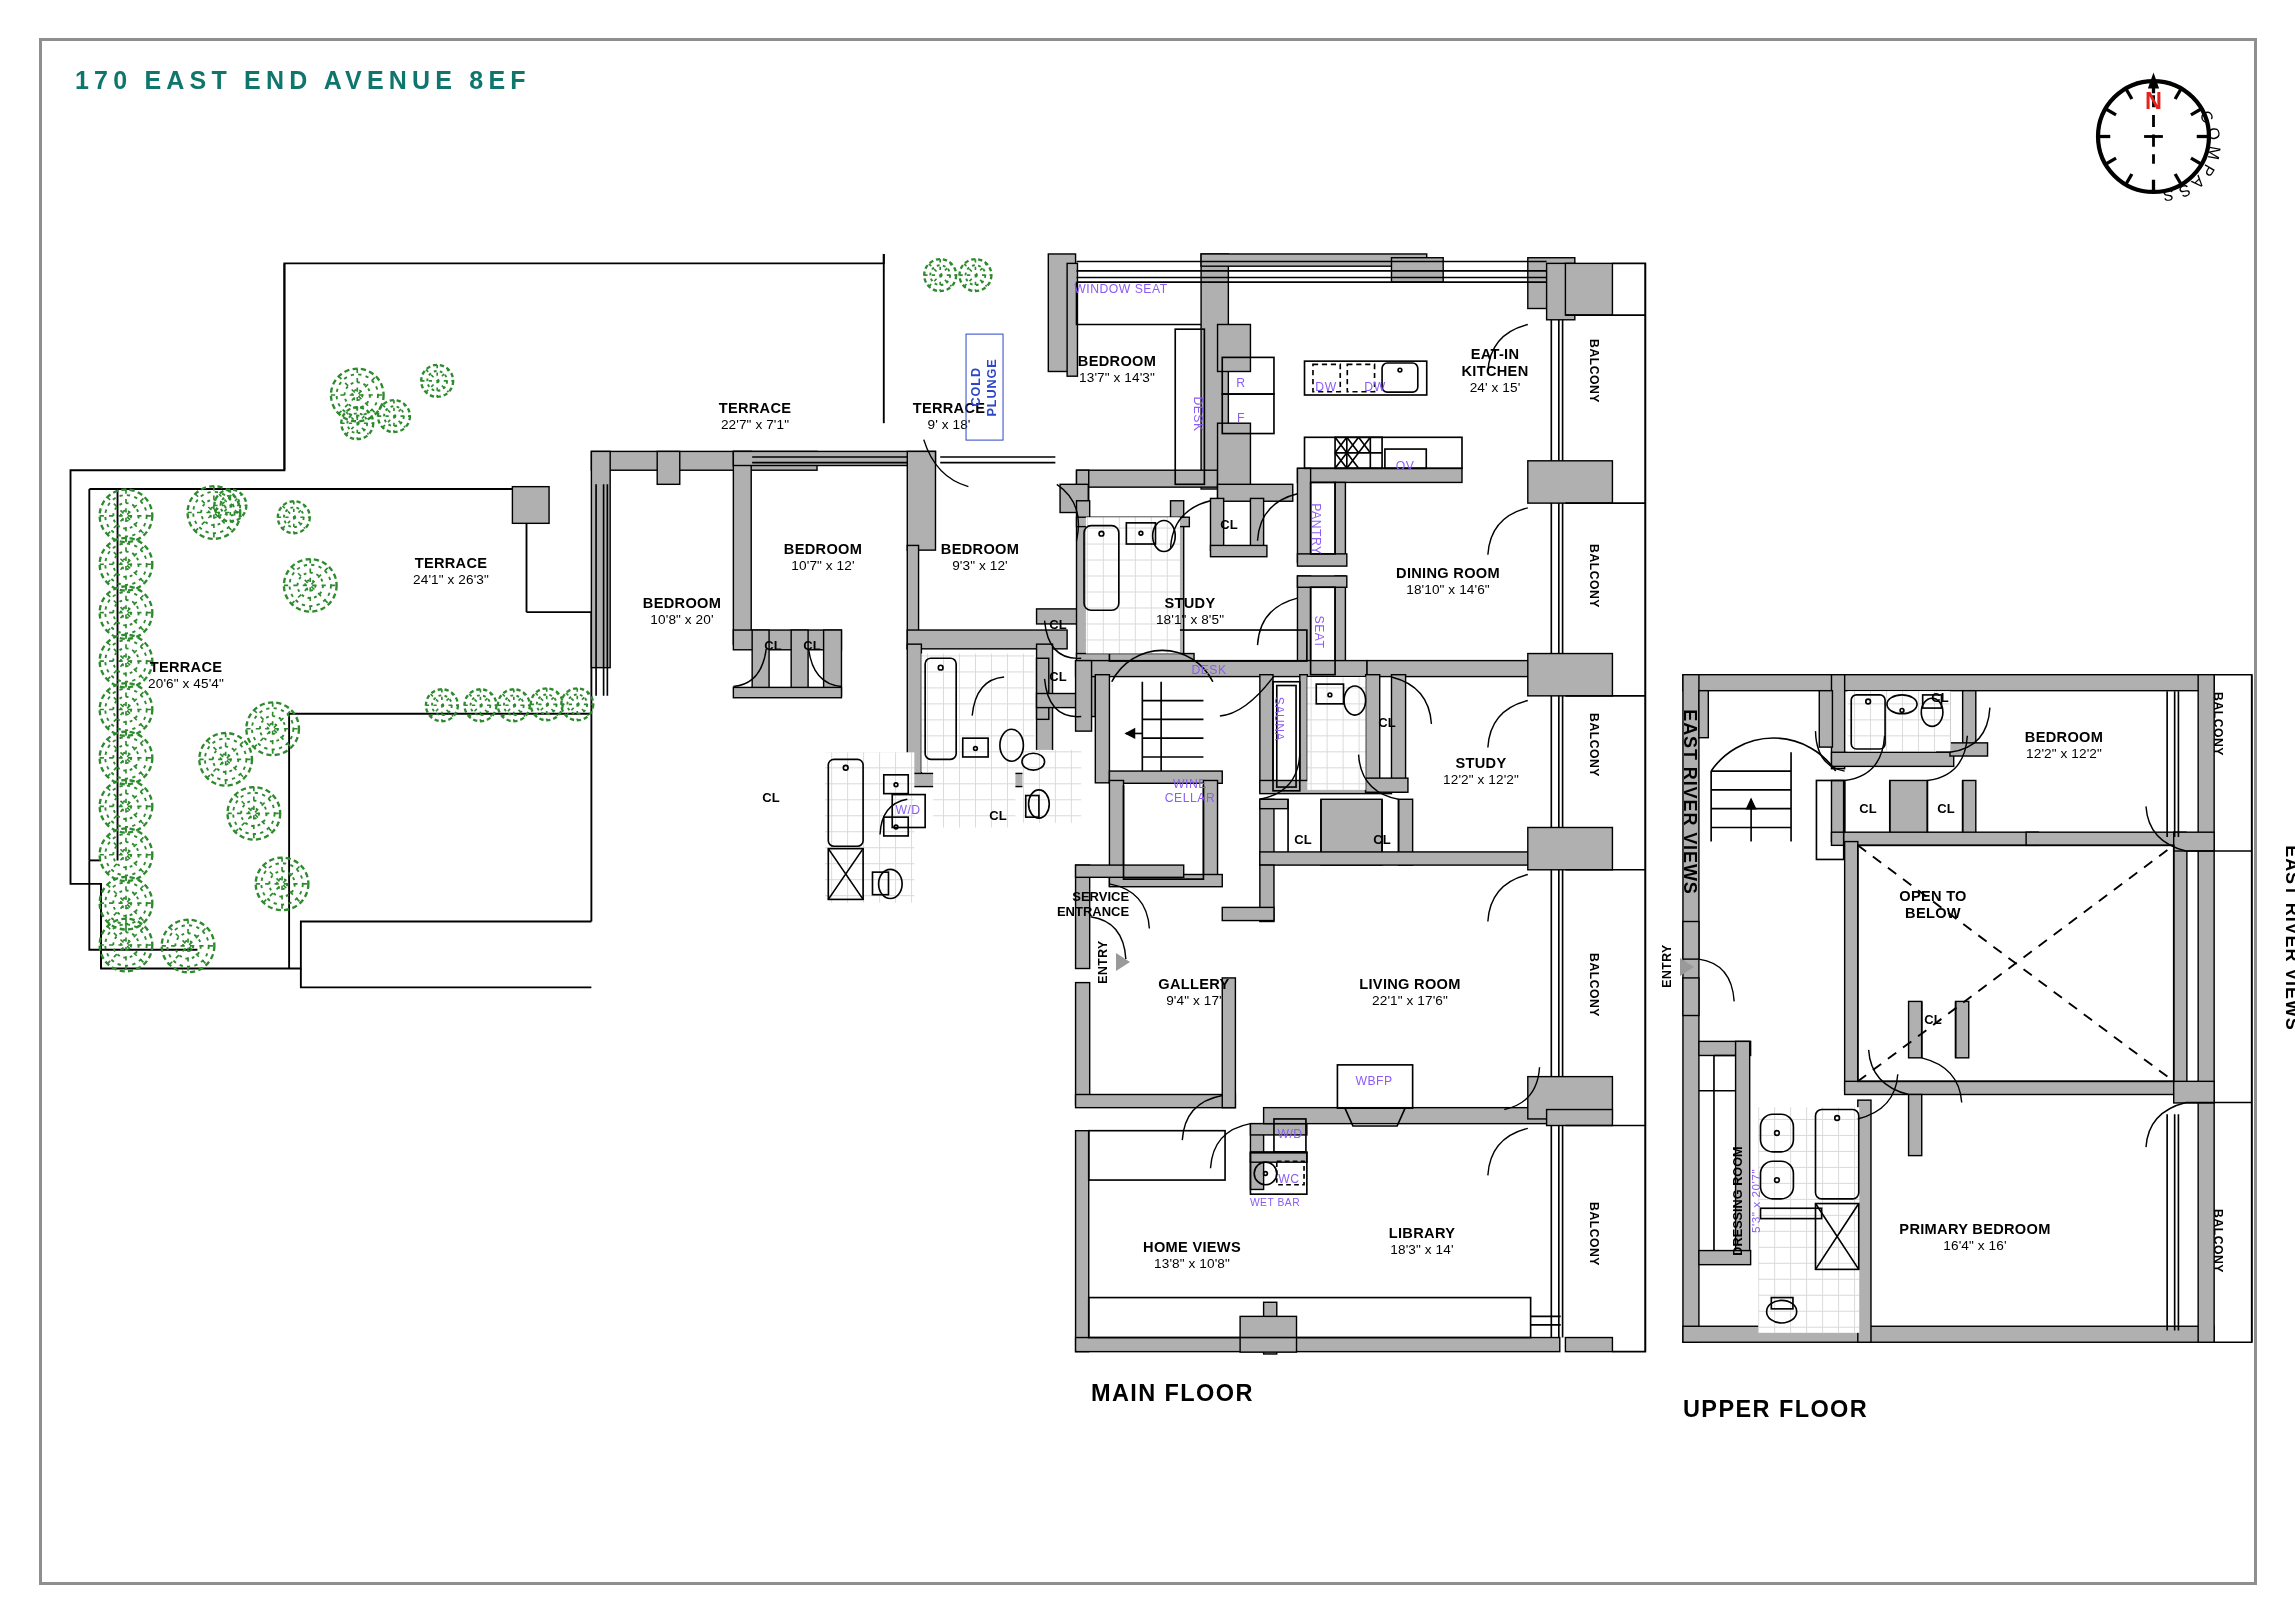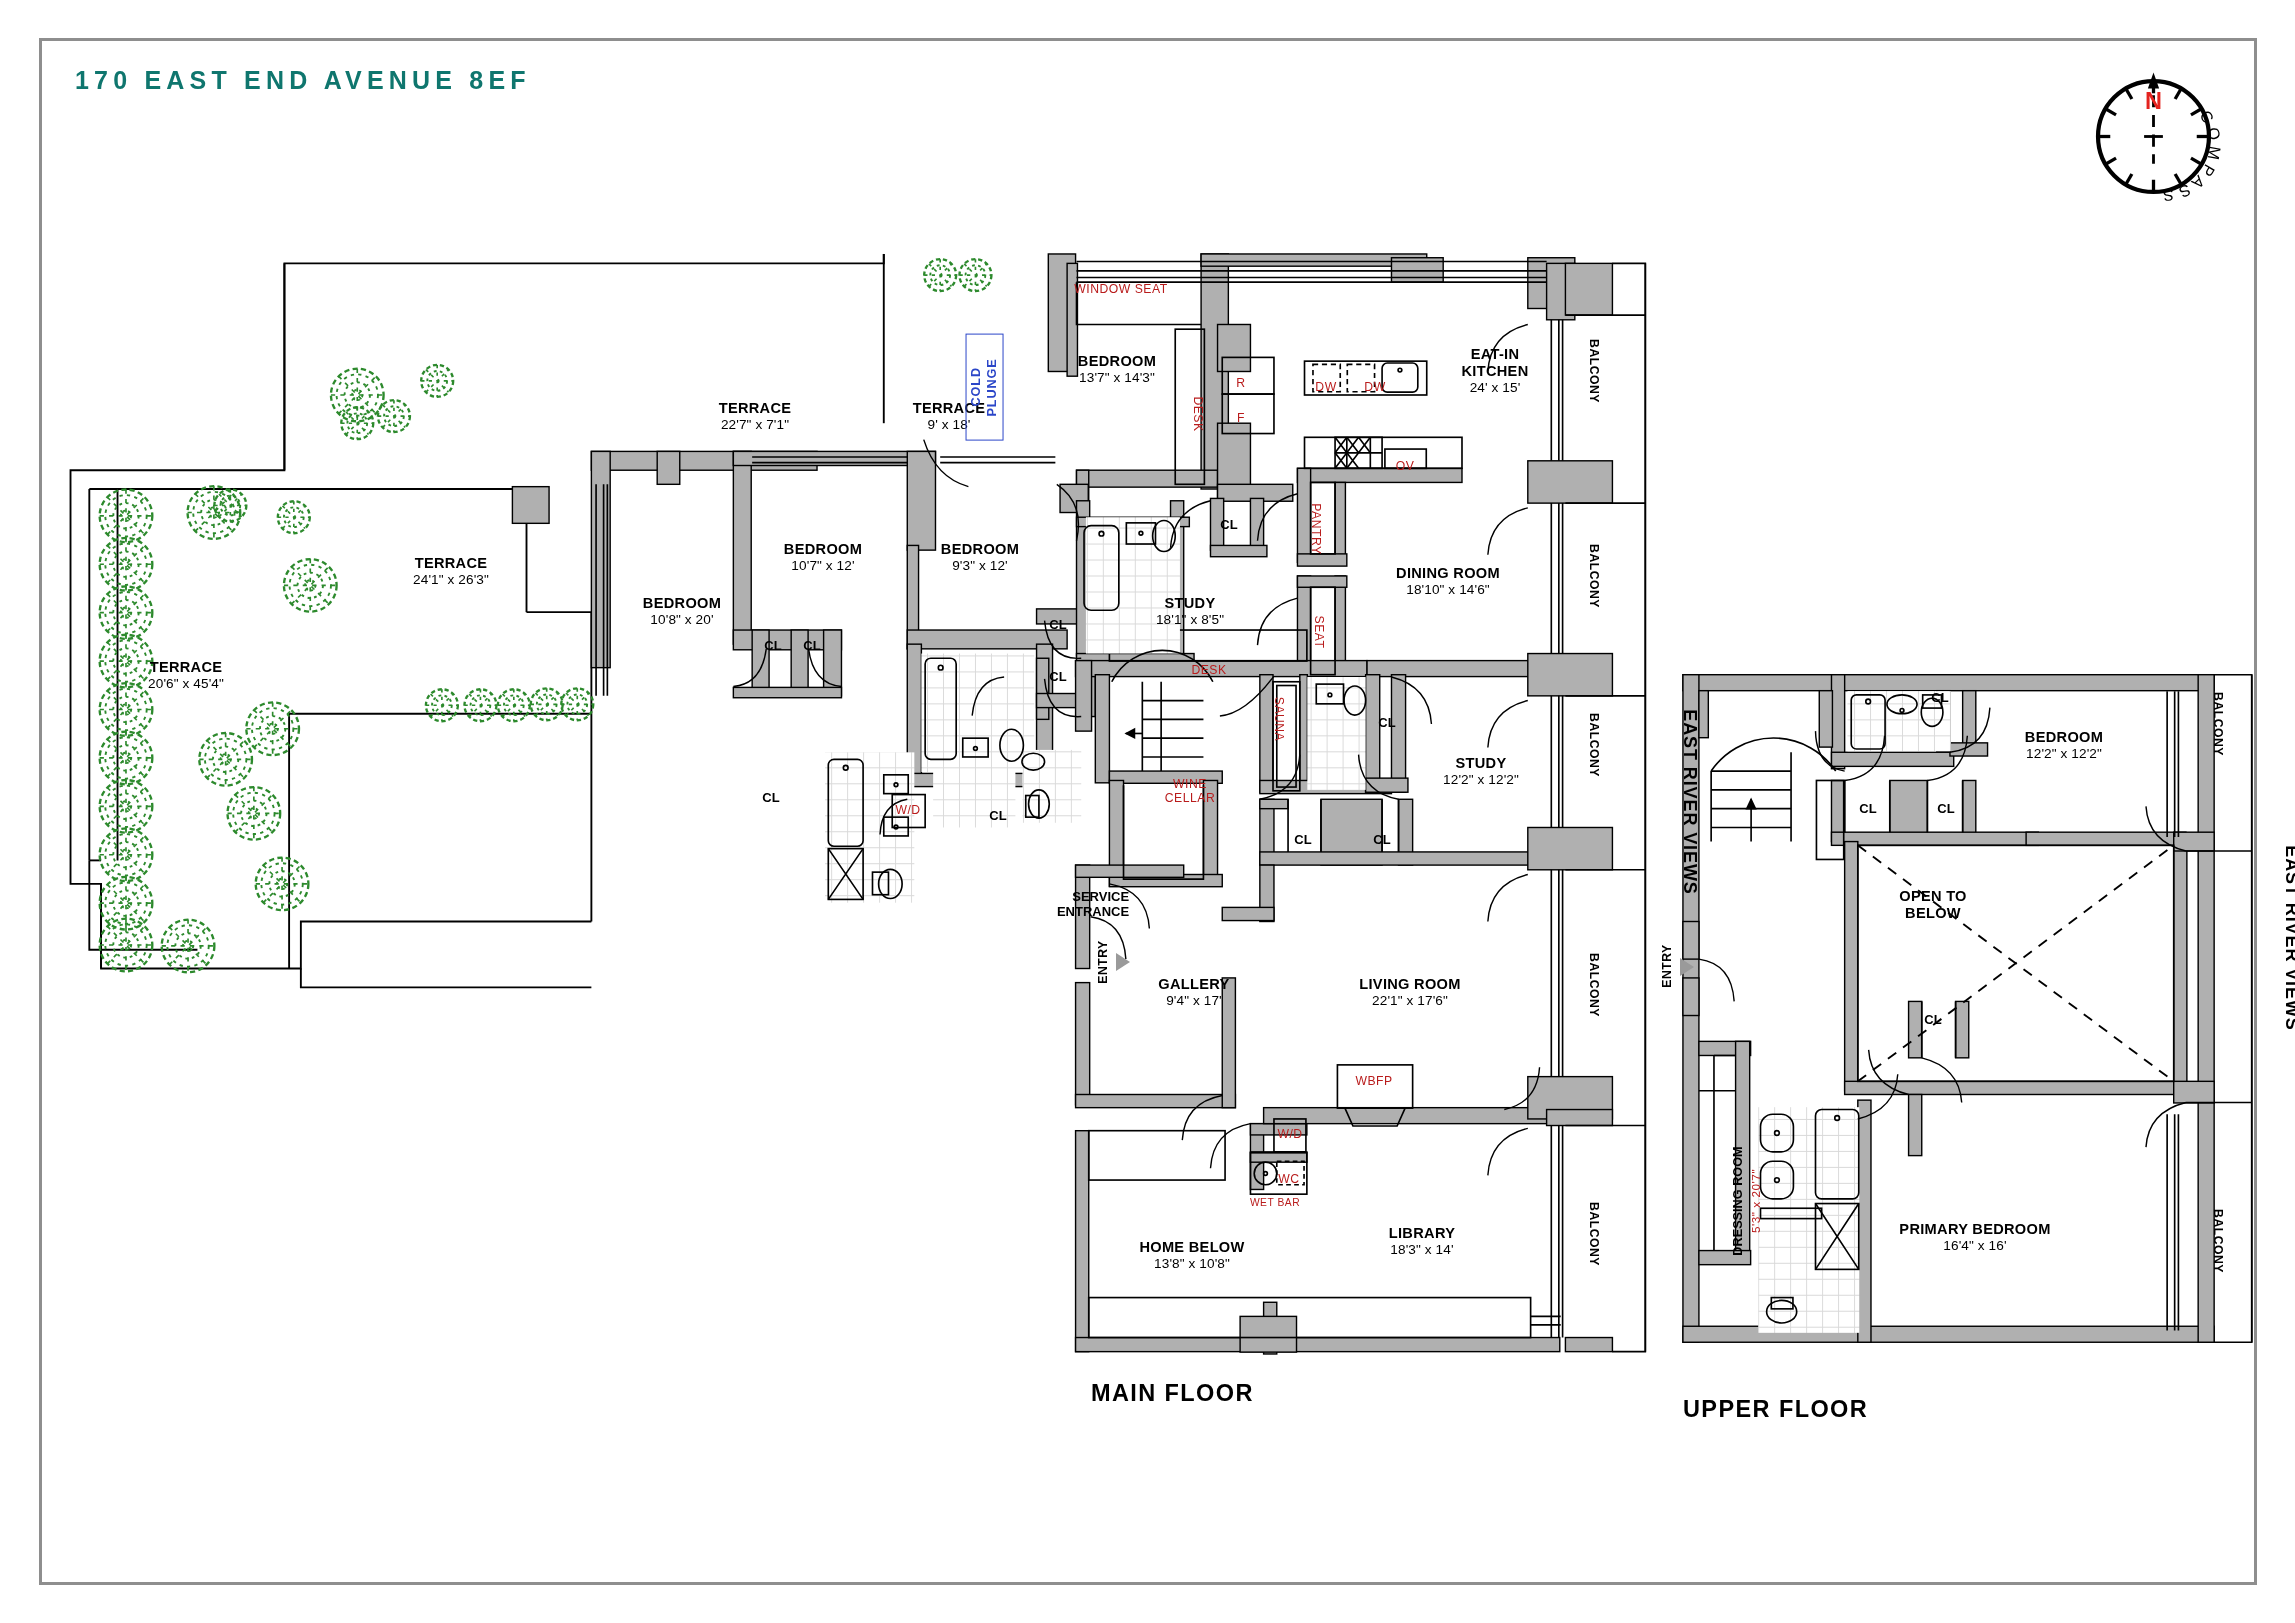--- a/index.html
+++ b/index.html
@@ -6,21 +6,21 @@
   body{width:2295px;height:1623px;position:relative;font-family:"Liberation Sans",sans-serif;overflow:hidden;}
   #frame{position:absolute;left:39px;top:38px;width:2218px;height:1547px;border:3.8px solid #8e8e8e;box-sizing:border-box;}
   #plan{position:absolute;left:0;top:0;width:2295px;height:1623px;}
   .title{position:absolute;left:75px;top:66px;font-size:25px;font-weight:bold;letter-spacing:5.2px;color:#0f766e;white-space:nowrap;font-family:Liberation Sans, sans-serif;}
   .flabel{position:absolute;font-size:23.5px;font-weight:bold;letter-spacing:1.4px;color:#000;white-space:nowrap;}
   
   .rm{position:absolute;text-align:center;color:#000;transform:translate(-50%,-50%);white-space:nowrap;line-height:1.15;}
   .rm .nm{font-size:14.6px;font-weight:bold;letter-spacing:0.3px;}
   .rm .dm{font-size:13.6px;font-weight:normal;letter-spacing:0.1px;}
   .tag{position:absolute;font-size:13px;font-weight:bold;color:#000;transform:translate(-50%,-50%);white-space:nowrap;}
-  .tagl{position:absolute;font-size:12.2px;font-weight:normal;color:#b91c1c;transform:translate(-50%,-50%);white-space:nowrap;letter-spacing:0.5px;}
+  .tagl{position:absolute;font-size:12.2px;font-weight:normal;color:#8b5cf6;transform:translate(-50%,-50%);white-space:nowrap;letter-spacing:0.5px;}
   .vert{writing-mode:vertical-rl;}
   .vertup{writing-mode:vertical-rl;transform:translate(-50%,-50%) rotate(180deg);}
   .erv{position:absolute;font-size:18px;font-weight:bold;letter-spacing:0.9px;color:#000;writing-mode:vertical-rl;transform:translate(-50%,-50%);}
   .bal{position:absolute;font-size:12.2px;font-weight:bold;letter-spacing:0.5px;color:#000;writing-mode:vertical-rl;transform:translate(-50%,-50%);}
   .entrytag{position:absolute;font-size:12.2px;font-weight:bold;letter-spacing:0.5px;color:#000;writing-mode:vertical-rl;transform:translate(-50%,-50%) rotate(180deg);}
   .cold{position:absolute;color:#2b46c8;border:1.4px solid #2b46c8;font-size:12.7px;font-weight:bold;letter-spacing:0.9px;text-align:center;writing-mode:vertical-rl;transform:rotate(180deg);line-height:1.25;padding:2.8px 1.9px;}
   .compass{position:absolute;}
   svg{display:block;}
 </style>
 </head>
@@ -548,21 +548,21 @@
     </div>
     <div class="rm" style="left: 1410px; top: 992px;">
       <div class="nm">LIVING ROOM</div>
       <div class="dm">22'1" x 17'6"</div>
     </div>
     <div class="rm" style="left: 1422px; top: 1241px;">
       <div class="nm">LIBRARY</div>
       <div class="dm">18'3" x 14'</div>
     </div>
     <div class="rm" style="left: 1192px; top: 1255px;">
-      <div class="nm">HOME BELOW</div>
+      <div class="nm">HOME VIEWS</div>
       <div class="dm">13'8" x 10'8"</div>
     </div>
     <div class="tagl" style="left: 1121px; top: 289px;">WINDOW SEAT</div>
     <div class="tagl vert" style="left: 1198px; top: 414px;">DESK</div>
     <div class="tagl" style="left: 1241px; top: 383px;">R</div>
     <div class="tagl" style="left: 1241px; top: 418px;">F</div>
     <div class="tagl" style="left: 1326px; top: 387px;">DW</div>
     <div class="tagl" style="left: 1375px; top: 387px;">DW</div>
     <div class="tagl" style="left: 1405px; top: 466px;">OV</div>
     <div class="tagl vert" style="left: 1316px; top: 529px;">PANTRY</div>

